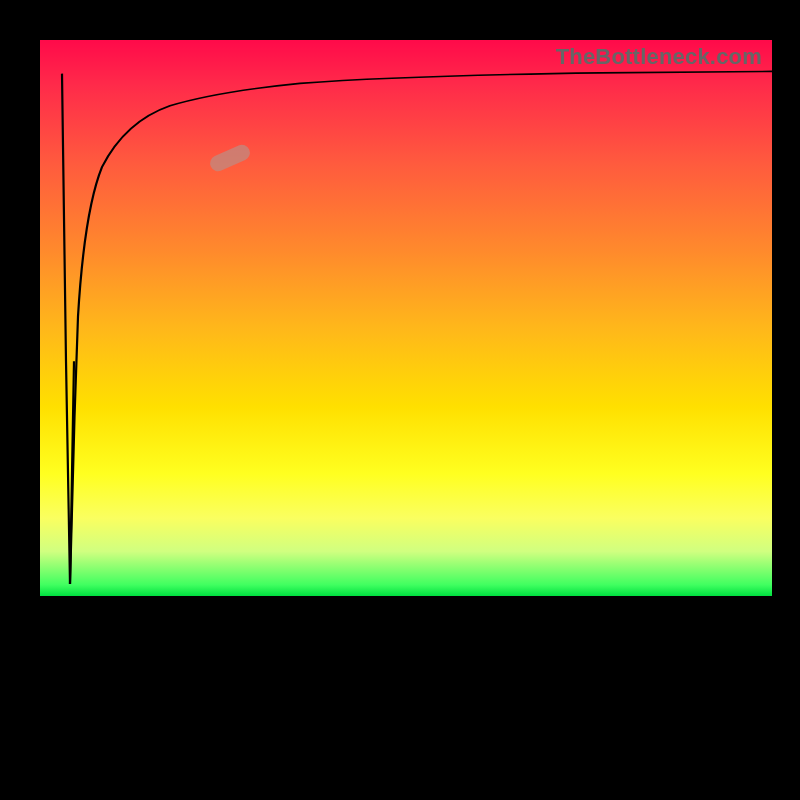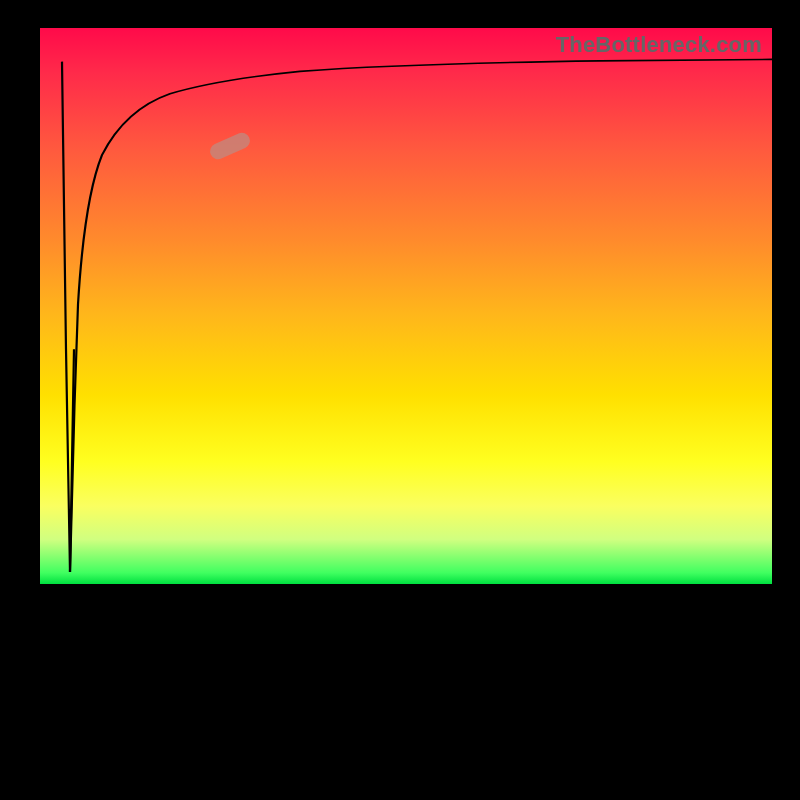--- a/index.html
+++ b/index.html
@@ -6,21 +6,21 @@
   body {
     width: 800px;
     height: 800px;
     background: #000;
     position: relative;
     font-family: Arial, sans-serif;
   }
   .chart-wrap {
     position: absolute;
     left: 40px;
-    top: 28px;
+    top: 40px;
     width: 732px;
     height: 556px;
     background: linear-gradient(to bottom,
       #ff0a4a 0%,
       #ff2a4a 8%,
       #ff5a3e 22%,
       #ff8a2c 38%,
       #ffb81a 52%,
       #ffe000 66%,
       #ffff20 78%,

